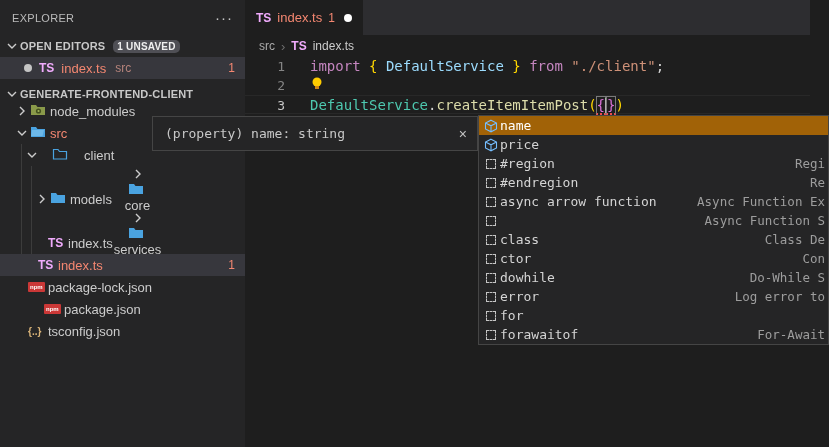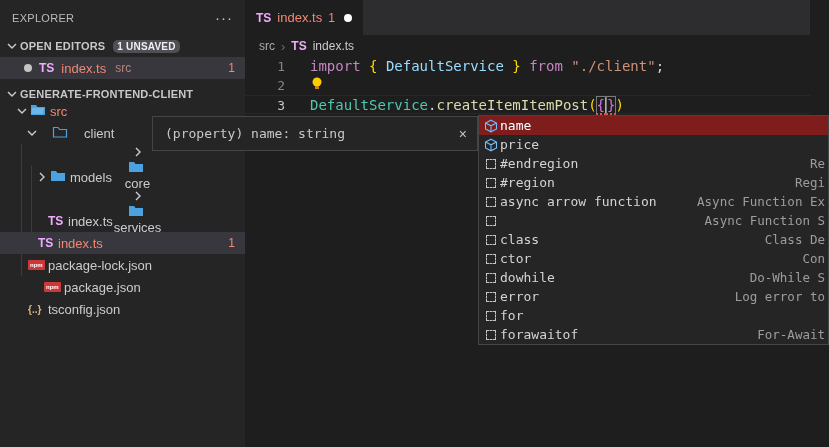--- a/index.html
+++ b/index.html
@@ -69,21 +69,21 @@
     color:#c8c8c8; z-index:20; }
   .hover-tip .spacer { flex:1; }
   .hover-close { color:#c5c5c5; font-size:14px; cursor:pointer; font-family:"Liberation Sans",sans-serif; }
 
   
   .suggest { position:absolute; left:478px; top:115px; width:351px;
     background:#252526; border:1px solid #454545; z-index:10; }
   .sg-row { height:19px; display:flex; align-items:center; padding:0 3px;
     font-family:"DejaVu Sans Mono", monospace; font-size:13px; color:#d4d4d4;
     white-space:nowrap; overflow:hidden; cursor:pointer; }
-  .sg-row.selected { background:#7f1d1d; color:#ffffff; }
+  .sg-row.selected { background:#a16207; color:#ffffff; }
   .sg-ico { width:18px; min-width:18px; display:flex; align-items:center; justify-content:center; }
   .snip-ico { width:10px; height:10px; border:1px dashed #c5c5c5; }
   .sg-detail { margin-left:auto; color:#9d9d9d; font-size:12.5px; padding-left:8px; }
 </style>
 </head>
 <body>
 
 <div class="app">
 
   <aside class="sidebar">
@@ -116,20 +116,35 @@
         <svg width="16" height="16">
             <path d="M4 6 l4 4 4 -4" stroke="#cccccc" stroke-width="1.4" fill="none"></path>
           </svg>
       </span>
       <span>GENERATE-FRONTEND-CLIENT</span>
     </div>
 
     <div id="tree">
       <div class="guide" style="left:21px; top:44px; height:132px;"></div>
       <div class="guide" style="left:31px; top:66px; height:88px;"></div>
+    <div class="row tree-row" style="padding-left: 14px;">
+          <span class="chev">
+            <svg width="16" height="16" viewBox="0 0 16 16">
+              <path d="M6 4 l4 4 -4 4" stroke="#cccccc" stroke-width="1.4" fill="none"></path>
+            </svg>
+          </span>
+          <span class="ico">
+            <span><svg width="16" height="13" viewBox="0 0 16 13">
+                <path d="M1 2 h5 l1.5 2 H15 v8 H1 z" fill="#8a9a4a"></path>
+                <circle cx="8.5" cy="8" r="2.6" fill="#44511f"></circle>
+                <circle cx="8.5" cy="8" r="1.1" fill="#9fb35a"></circle>
+              </svg></span>
+          </span>
+          <span class="lbl">node_modules</span>
+        </div>
         <div class="row tree-row" style="padding-left: 14px;">
           <span class="chev">
             <svg width="16" height="16" viewBox="0 0 16 16">
               <path d="M4 6 l4 4 4 -4" stroke="#cccccc" stroke-width="1.4" fill="none"></path>
             </svg>
           </span>
           <span class="ico">
             <span><svg width="16" height="13" viewBox="0 0 16 13">
                 <path d="M1 2 h5 l1.5 2 H15 v8 H1 z" fill="#4aa3e0"></path>
                 <path d="M2 5 h12 l-1.5 6 H1 z" fill="#6db8e8"></path>
@@ -268,34 +283,34 @@
           <svg width="16" height="16" viewBox="0 0 16 16">
             <path d="M8 2.2 L13.5 5 L13.5 11 L8 13.8 L2.5 11 L2.5 5 Z M2.5 5 L8 7.8 L13.5 5 M8 7.8 L8 13.8" stroke="#75beff" stroke-width="1.1" fill="none"></path>
           </svg>
         </span>
         <span>price</span>
       </div>
       <div class="sg-row">
         <span class="sg-ico">
           <span class="snip-ico"></span>
         </span>
+        <span>#region</span>
+        <span class="sg-detail">Regi</span>
+      </div>
+      <div class="sg-row">
+        <span class="sg-ico">
+          <span class="snip-ico"></span>
+        </span>
         <span>#endregion</span>
         <span class="sg-detail">Re</span>
       </div>
       <div class="sg-row">
         <span class="sg-ico">
           <span class="snip-ico"></span>
         </span>
-        <span>#region</span>
-        <span class="sg-detail">Regi</span>
-      </div>
-      <div class="sg-row">
-        <span class="sg-ico">
-          <span class="snip-ico"></span>
-        </span>
         <span>async arrow function</span>
         <span class="sg-detail">Async Function Ex</span>
       </div>
       <div class="sg-row">
         <span class="sg-ico">
           <span class="snip-ico"></span>
         </span>
         <span class="sg-detail">Async Function S</span>
       </div>
       <div class="sg-row">

